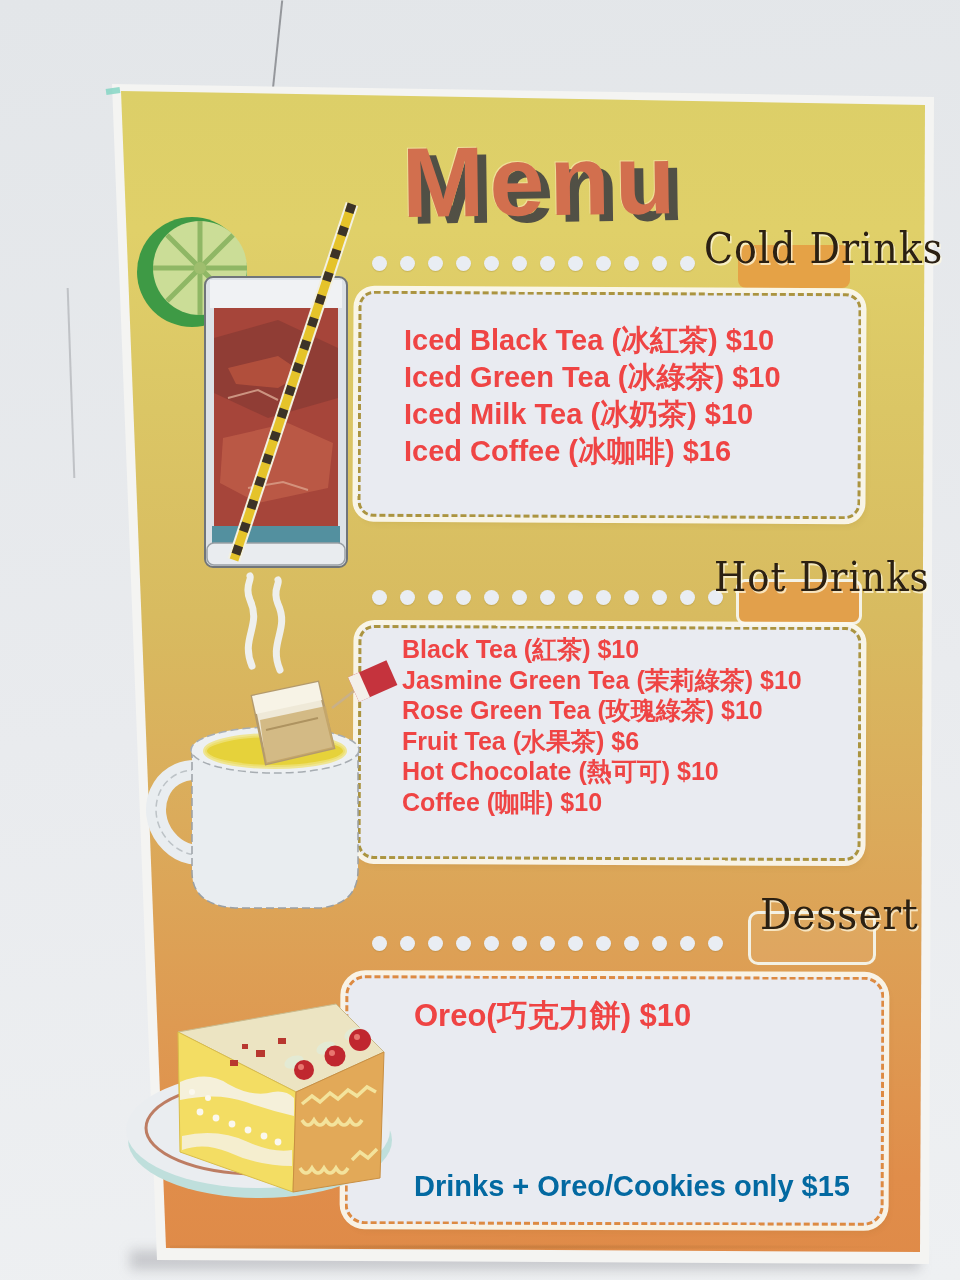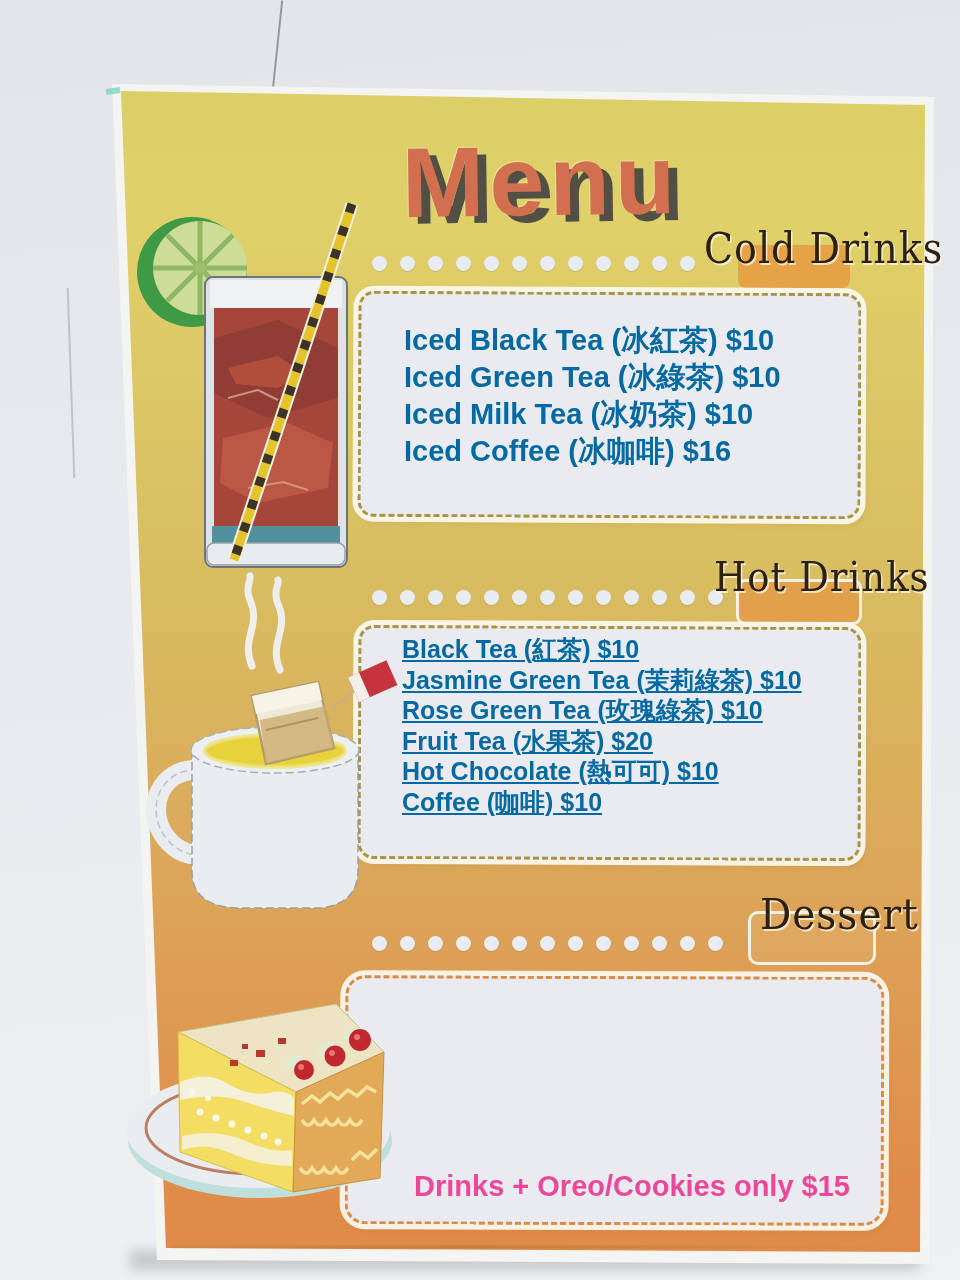--- a/index.html
+++ b/index.html
@@ -49,25 +49,25 @@
   .lbl-dessert{left:760px;top:889px;width:116px;text-align:center;font-size:39px;}
   
   .box{
     position:absolute;background:#e9ebf1;border-radius:16px;
     border:3px dashed #ab9440;
     box-shadow:0 0 0 5px rgba(250,248,238,.95),3px 5px 7px rgba(120,90,30,.15);
   }
   .box-cold{left:358px;top:292px;width:497px;height:220px;transform:rotate(0.3deg);}
   .box-hot{left:358px;top:626px;width:497px;height:228px;transform:rotate(0.25deg);}
   .box-dessert{left:345px;top:976px;width:533px;height:243px;border-color:#dd8a42;border-radius:20px;transform:rotate(0.2deg);}
-  .items{position:absolute;color:#0369a1;font-weight:bold;white-space:nowrap;}
+  .items{position:absolute;color:#ef4444;font-weight:bold;white-space:nowrap;}
   .items-cold{left:404px;top:322px;font-size:29px;line-height:37px;}
-  .items-hot{left:402px;top:634px;font-size:25px;line-height:30.5px;text-decoration:underline;}
+  .items-hot{left:402px;top:634px;font-size:25px;line-height:30.5px;}
   .items-dessert{left:414px;top:994px;font-size:31px;line-height:44px;}
-  .combo{position:absolute;left:414px;top:1170px;font-size:29px;font-weight:bold;color:#ec4899;white-space:nowrap;}
+  .combo{position:absolute;left:414px;top:1170px;font-size:29px;font-weight:bold;color:#0369a1;white-space:nowrap;}
   .illu{position:absolute;pointer-events:none;}
 </style>
 </head>
 <body>
 
 <div class="wire"></div>
 <div class="crack"></div>
 <div class="paper-shadow"></div>
 
 <div class="paper"></div>
@@ -137,27 +137,28 @@
   <div>Iced Green Tea (冰綠茶) $10</div>
   <div>Iced Milk Tea (冰奶茶) $10</div>
   <div>Iced Coffee (冰咖啡) $16</div>
 </div>
 
 <div class="box box-hot"></div>
 <div class="items items-hot">
   <div>Black Tea (紅茶) $10</div>
   <div>Jasmine Green Tea (茉莉綠茶) $10</div>
   <div>Rose Green Tea (玫瑰綠茶) $10</div>
-  <div>Fruit Tea (水果茶) $20</div>
+  <div>Fruit Tea (水果茶) $6</div>
   <div>Hot Chocolate (熱可可) $10</div>
   <div>Coffee (咖啡) $10</div>
 </div>
 
 <div class="box box-dessert"></div>
 <div class="items items-dessert">
+  <div>Oreo(巧克力餅)  $10</div>
 </div>
 <div class="combo">Drinks + Oreo/Cookies only $15</div>
 
 <svg class="illu" style="left:128px;top:188px;" width="250" height="500" viewBox="0 0 250 500">
 
   <g>
     <circle cx="64" cy="84" r="55" fill="#3e9a45"></circle>
     <circle cx="72" cy="80" r="47" fill="#cbdd97"></circle>
     <g stroke="#8fb765" stroke-width="5">
       <line x1="72" y1="33" x2="72" y2="127"></line>

